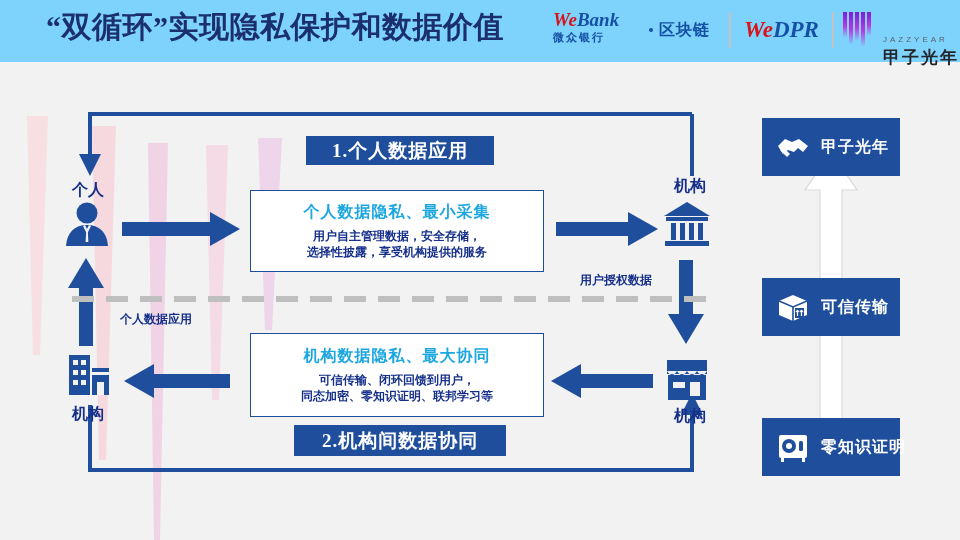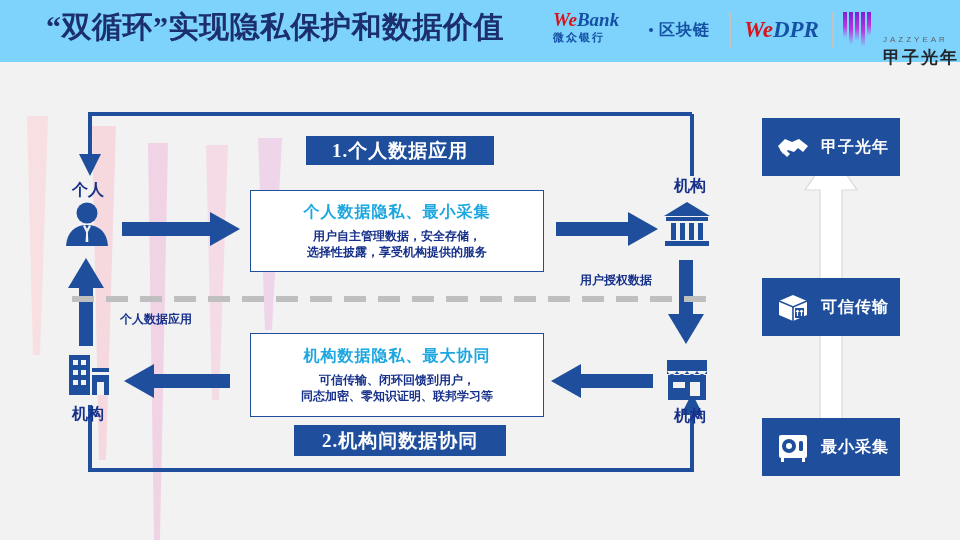--- a/index.html
+++ b/index.html
@@ -251,21 +251,21 @@
 
   <div class="rcard" style="left:762px;top:418px;width:138px;height:58px;">
     <svg class="ricon" viewBox="0 0 34 34">
       <rect x="3" y="5" width="28" height="23" rx="2" fill="#ffffff"></rect>
       <circle cx="13" cy="16" r="7" fill="#1f4e9c"></circle>
       <circle cx="13" cy="16" r="3" fill="#ffffff"></circle>
       <rect x="23" y="11" width="4" height="10" rx="1.6" fill="#1f4e9c"></rect>
       <rect x="5" y="28" width="3" height="4" fill="#ffffff"></rect>
       <rect x="26" y="28" width="3" height="4" fill="#ffffff"></rect>
     </svg>
-    <span class="rlabel">最小采集</span>
+    <span class="rlabel">零知识证明</span>
   </div>
 
   <div class="header">
     <div class="hdr-title">“双循环”实现隐私保护和数据价值</div>
 
     <div class="logo-webank">
       <div class="wb-line1">
         <span class="wb-we">We</span><span class="wb-bank">Bank</span>
       </div>
       <div class="wb-line2">微众银行</div>

